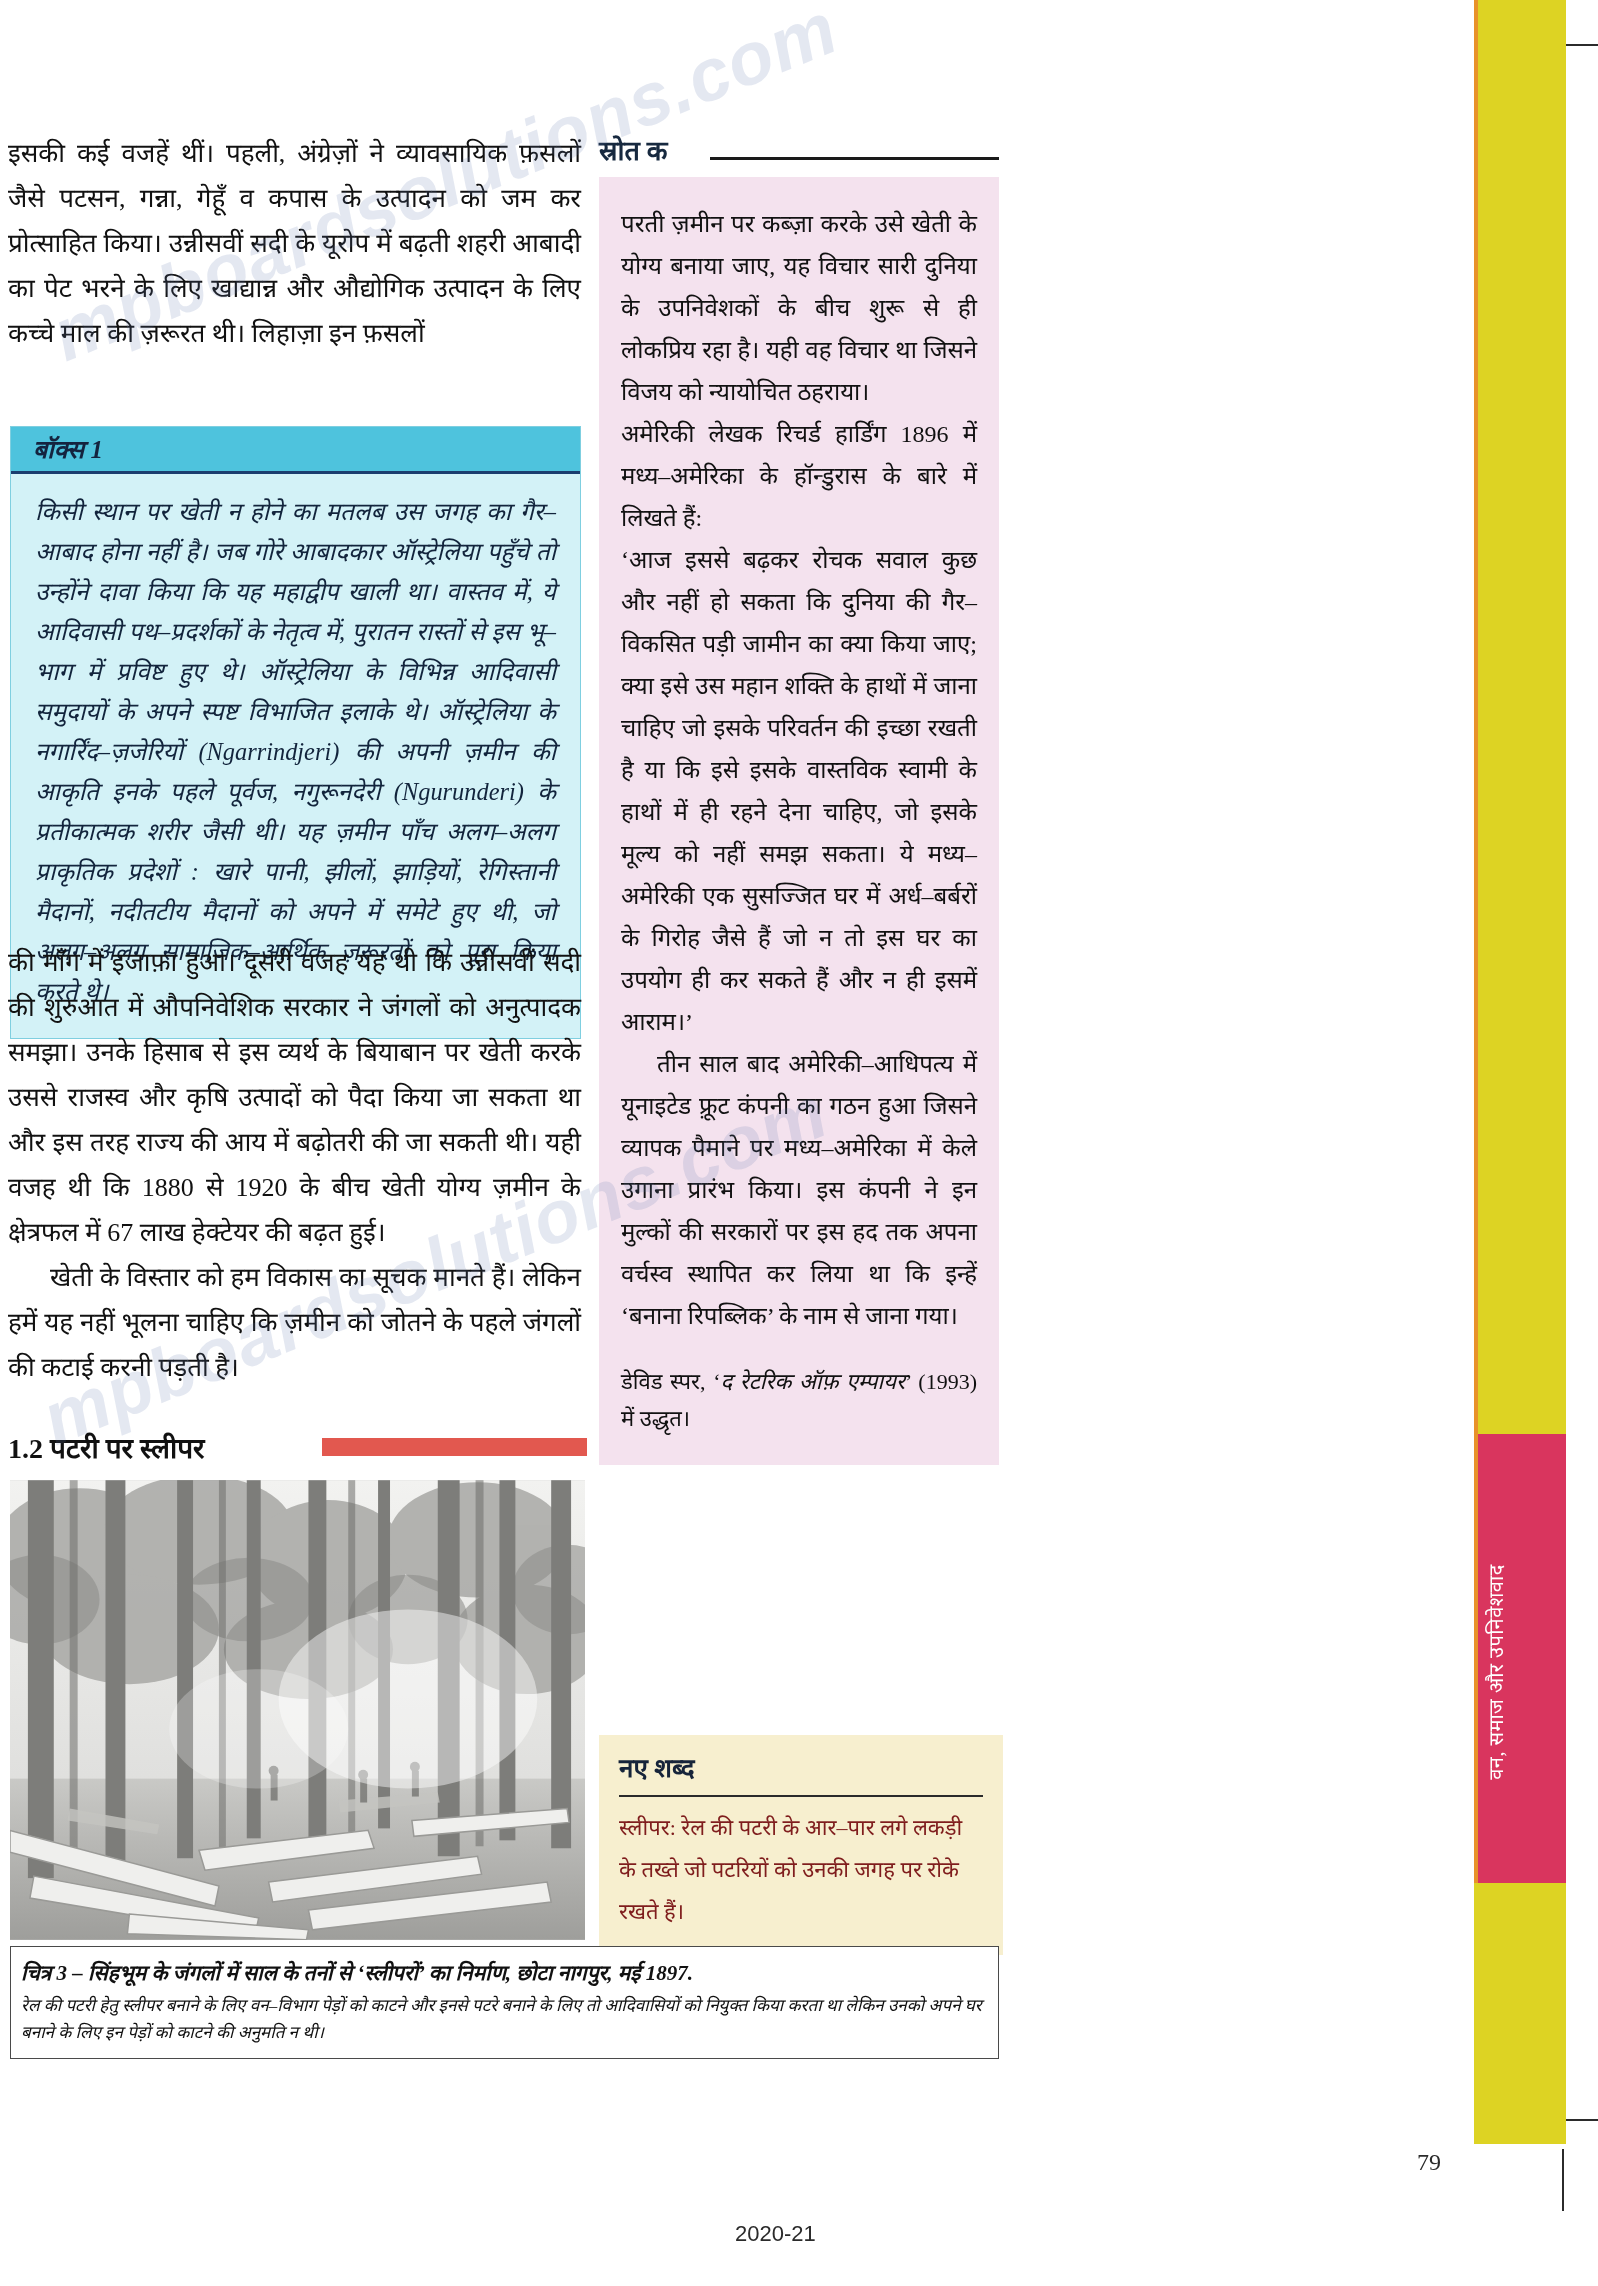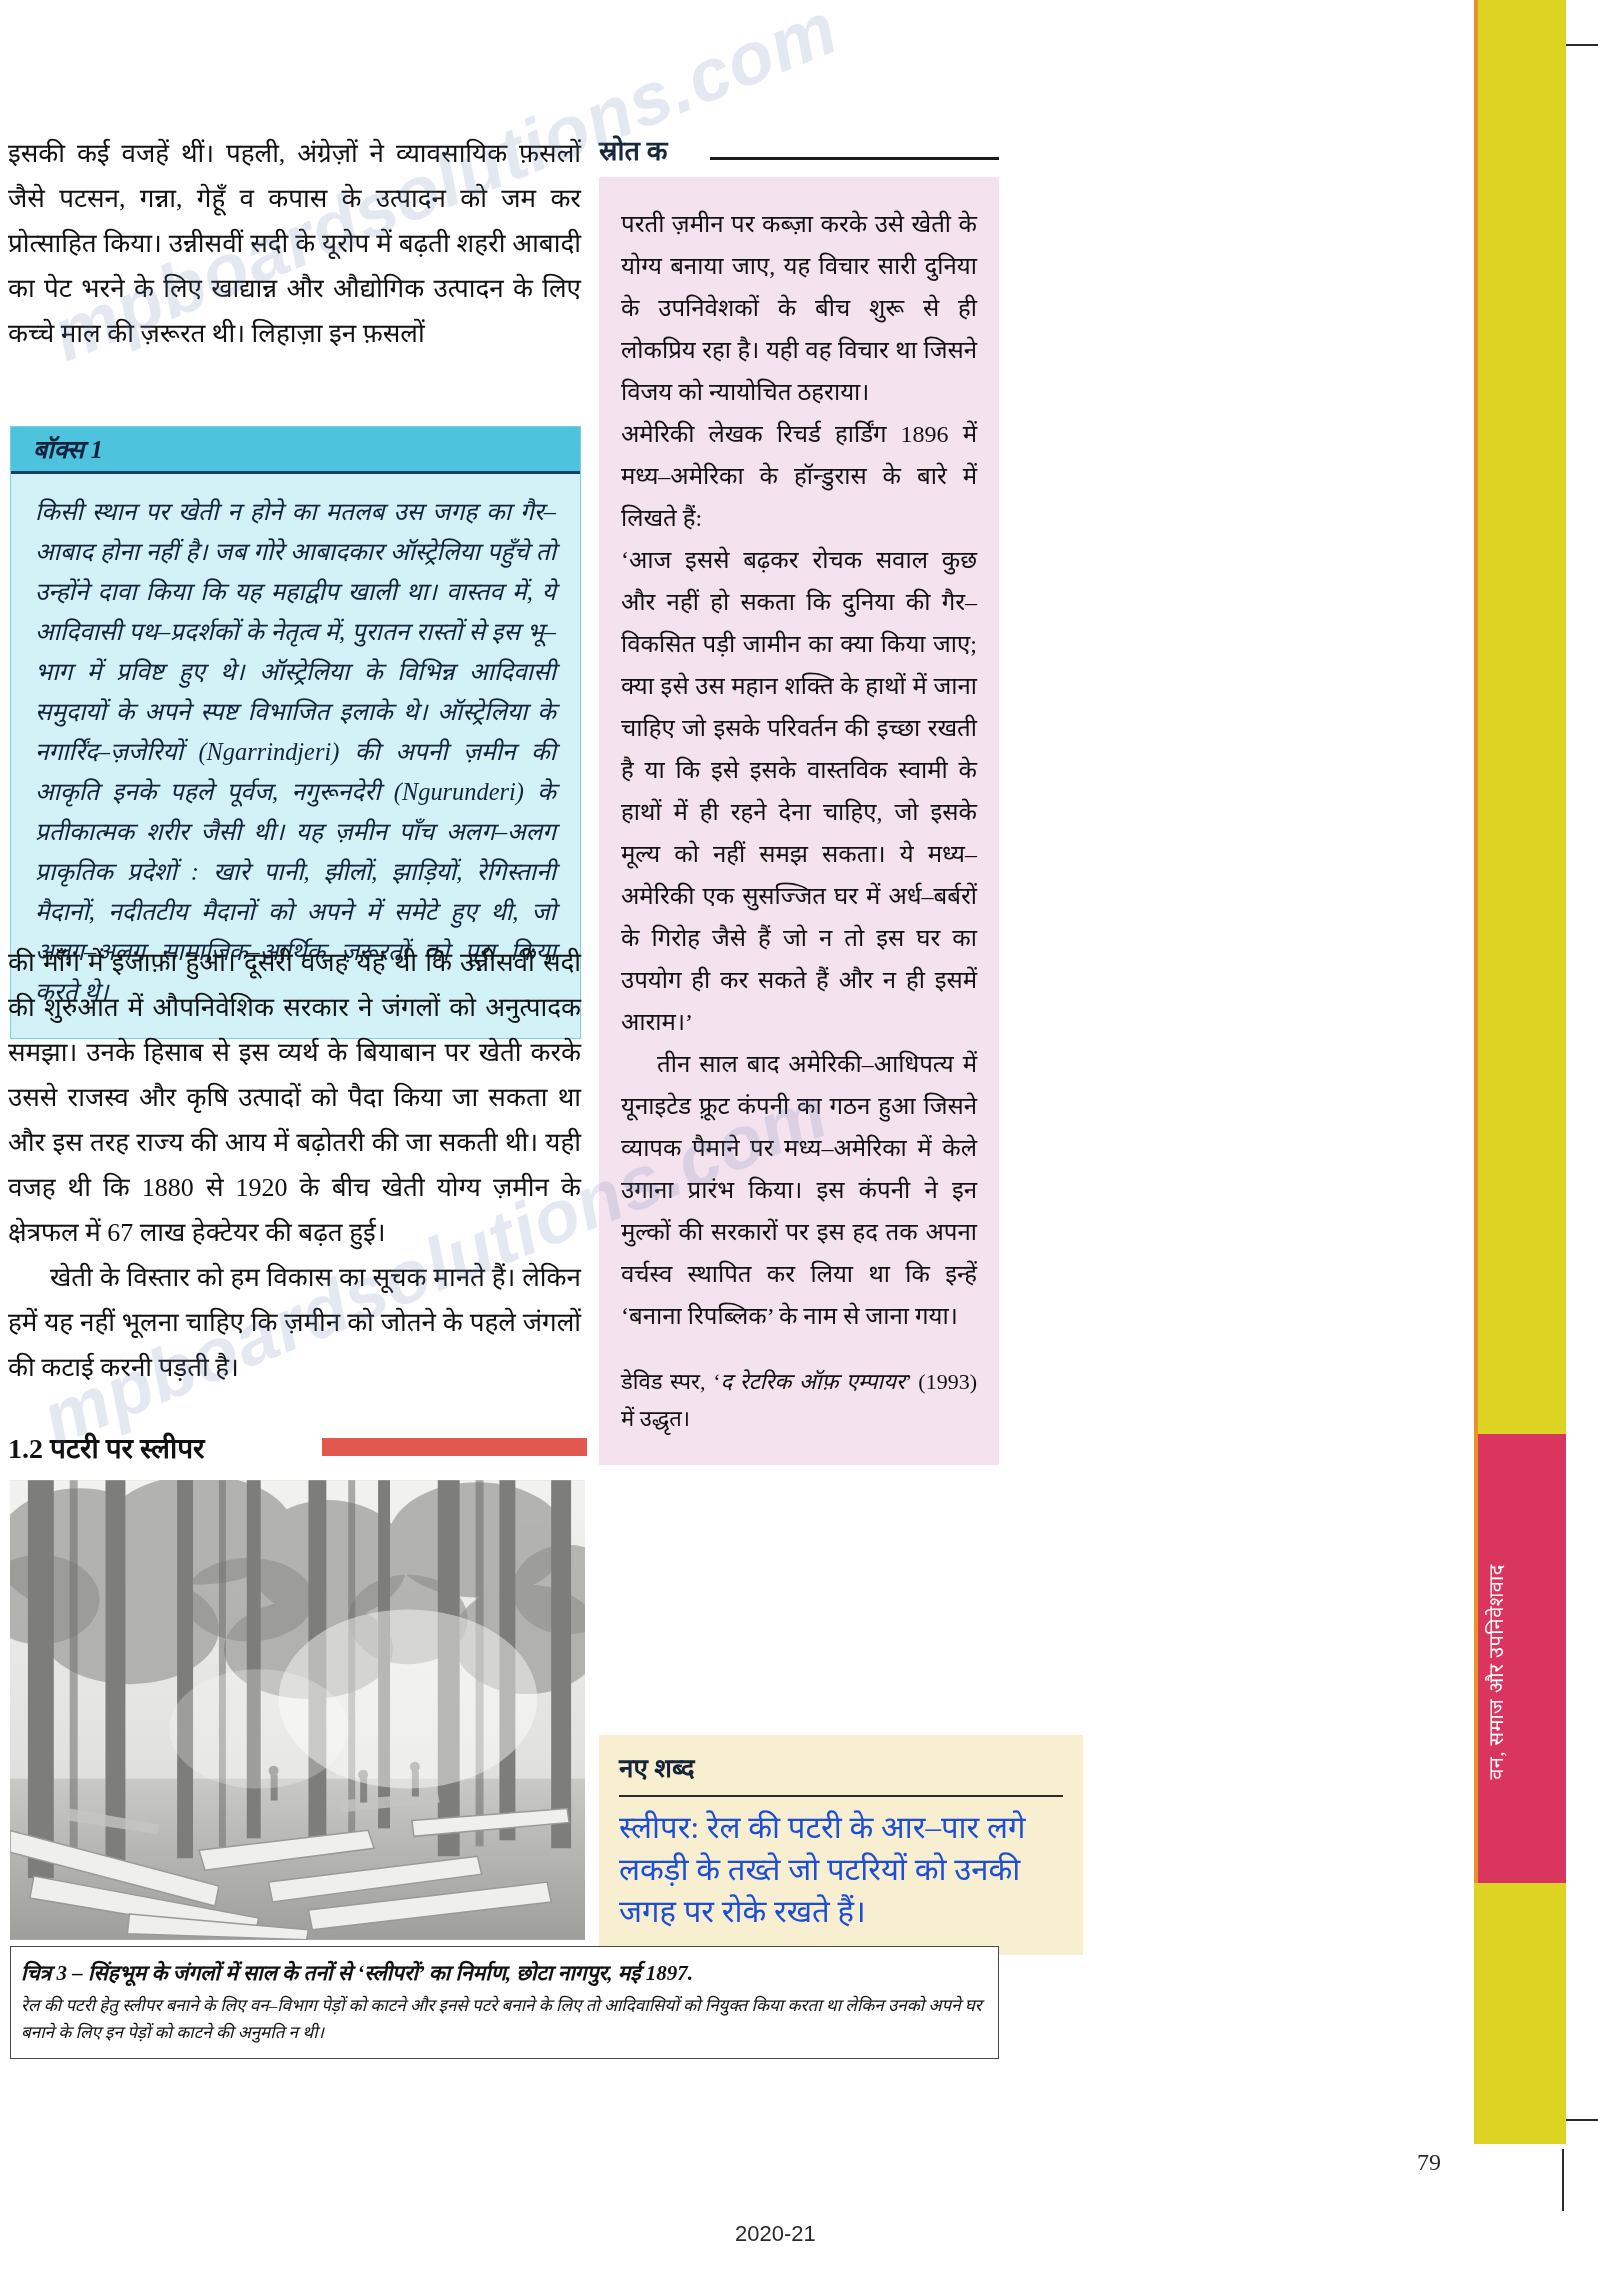--- a/index.html
+++ b/index.html
@@ -211,40 +211,40 @@
     overflow: hidden;
     background: #cfcfcf;
   }
   .photo svg { display: block; }
 
   
   .newwords {
     position: absolute;
     left: 599px;
     top: 1735px;
-    width: 484px;
+    width: 404px;
     background: #f7efcf;
     padding: 14px 20px 22px 20px;
     box-sizing: border-box;
   }
   .newwords .nw-title {
     font-size: 26px;
     font-weight: bold;
     color: #16243a;
     padding-bottom: 10px;
   }
   .newwords .nw-rule {
     height: 2px;
     background: #2a2a2a;
     margin-bottom: 10px;
   }
   .newwords .nw-body {
-    font-size: 31px;
+    font-size: 22px;
     line-height: 42px;
-    color: #1d4ed8;
+    color: #7f1d1d;
   }
 
   
   .caption {
     position: absolute;
     left: 10px;
     top: 1946px;
     width: 989px;
     border: 1px solid #4a4a4a;
     box-sizing: border-box;

